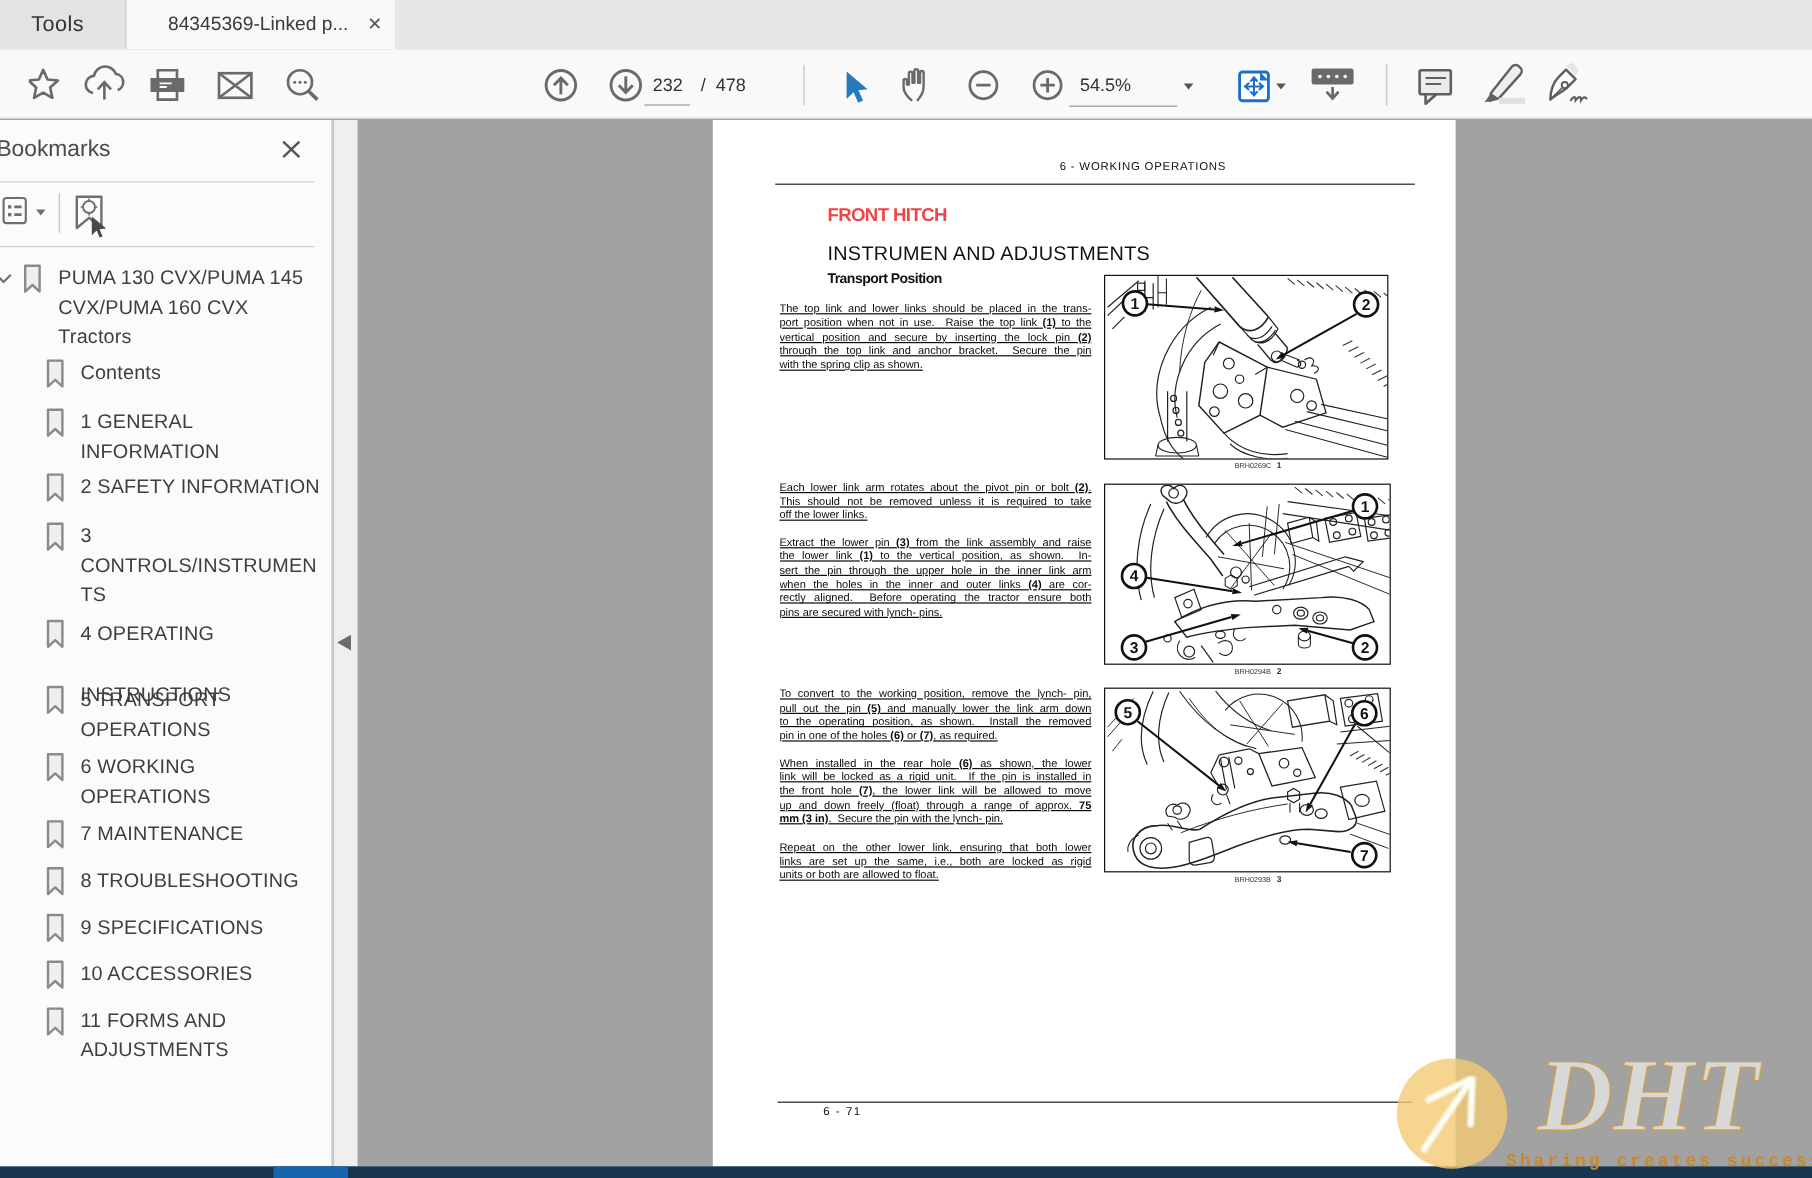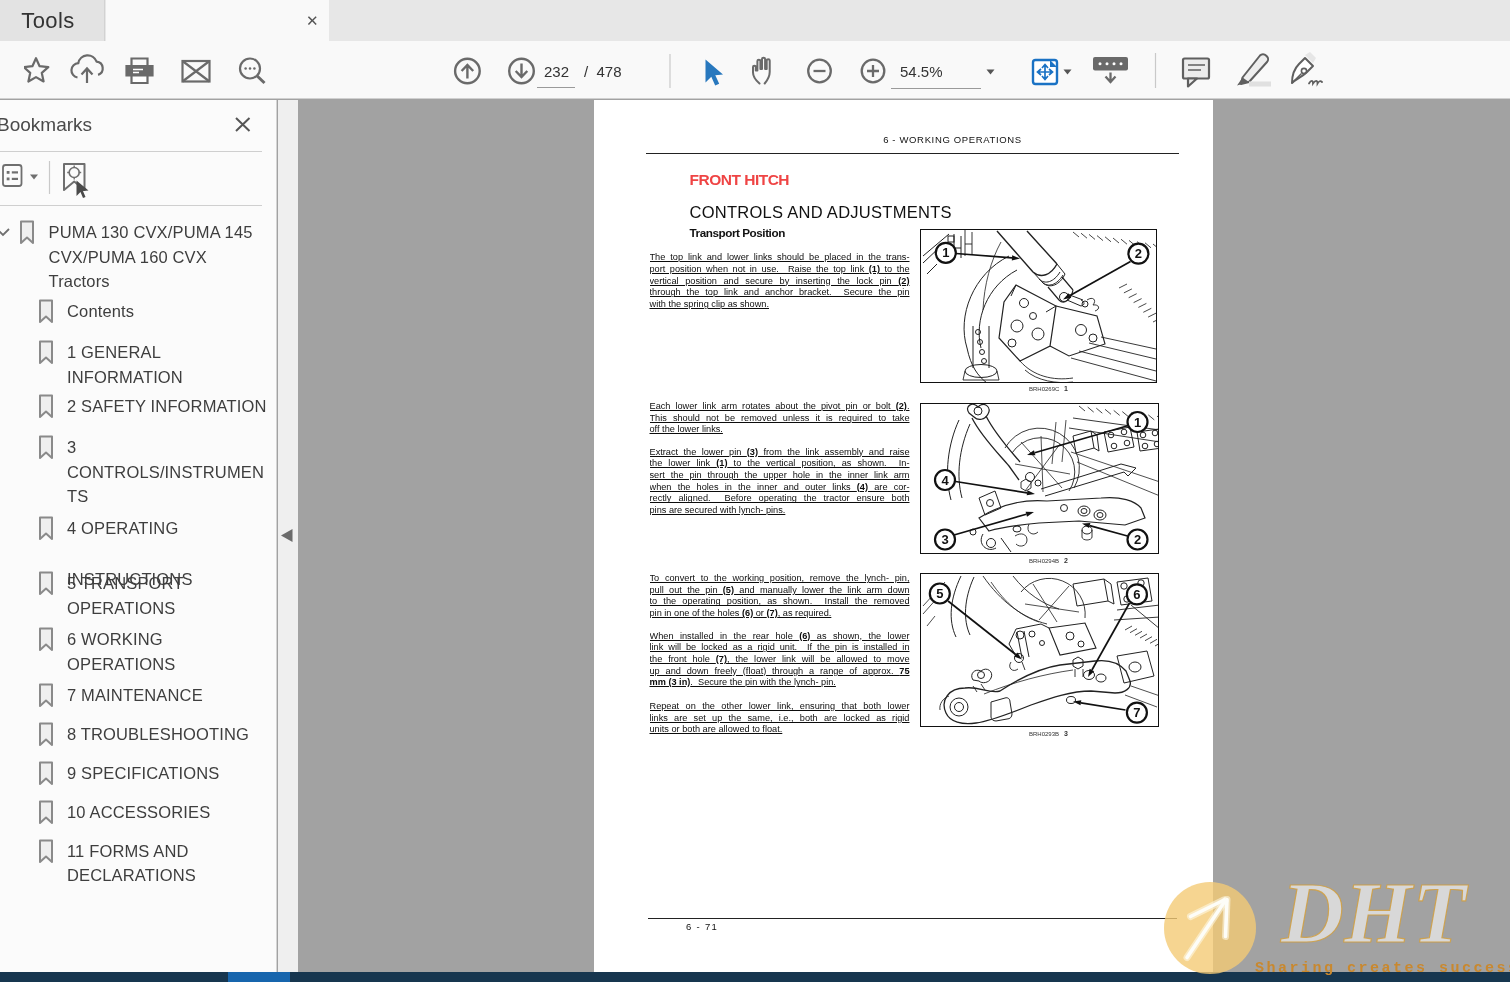--- a/index.html
+++ b/index.html
@@ -1,21 +1,21 @@
 <!DOCTYPE html>
 <html><head>
 <meta charset="utf-8">
 <style>
   * { margin:0; padding:0; box-sizing:border-box; }
   html,body { width:1510px; height:982px; overflow:hidden; }
   body { font-family:"Liberation Sans", sans-serif; background:#a2a2a2; position:relative; }
   .abs { position:absolute; }
   
   #tabbar { left:0; top:0; width:1510px; height:41px; background:#e7e7e7; }
-  #tooltab { left:0; top:0; width:105px; height:41px; background:#e3e3e3; border-right:1px solid #d2d2d2; color:#333; font-size:22px; letter-spacing:0.4px; line-height:41px; text-align:center; padding-right:8px; }
+  #tooltab { left:0; top:0; width:105px; height:41px; background:#e3e3e3; border-right:1px solid #d2d2d2; color:#333; font-size:18px; letter-spacing:0.4px; line-height:41px; text-align:center; padding-right:8px; }
   #doctab { left:106px; top:0; width:223px; height:41px; background:#f9f9f9; color:#3a3a3a; font-size:16px; line-height:41px; }
   #doctab .title { position:absolute; left:34px; top:0; }
   #doctab .close { position:absolute; left:200px; top:0; font-size:15px; color:#555; }
   
   #toolbar { left:0; top:41px; width:1510px; height:58px; background:#f9f9f9; border-bottom:1px solid #d0d0d0; }
   .tbtext { position:absolute; color:#333; font-size:15px; }
   
   #panel { left:0; top:100px; width:277px; height:872px; background:#fbfbfb; border-right:1px solid #d4d4d4; }
   #panel .hline { position:absolute; left:0; height:1px; background:#cfcfcf; }
   #bmtitle { position:absolute; left:-3px; top:14px; font-size:19px; color:#4a4a4a; }
@@ -37,20 +37,21 @@
   #wmcircle { left:1164px; top:882px; width:92px; height:92px; border-radius:50%; background:rgba(244,203,118,0.8); }
   #wmdht { left:1281px; top:862px; font-family:"Liberation Serif", serif; font-style:italic; font-weight:bold; font-size:87px; color:#d8d8d8; -webkit-text-stroke:1.2px rgba(208,158,62,0.85); letter-spacing:0.5px; }
   #wmslogan { left:1255px; top:960px; font-family:"Liberation Mono", monospace; font-weight:bold; font-size:15px; letter-spacing:2.5px; color:#c9882e; white-space:nowrap; }
 </style>
 </head>
 <body>
 
   <div id="tabbar" class="abs"></div>
   <div id="tooltab" class="abs">Tools</div>
   <div id="doctab" class="abs">
+    <span class="title">84345369-Linked p...</span>
     <span class="close">✕</span>
   </div>
 
   <div id="toolbar" class="abs"></div>
   <div id="tbicons" class="abs" style="left:0;top:41px;width:1510px;height:58px;padding-left:24px;">
     <svg width="1510" height="58" viewBox="0 0 1510 58" fill="none" stroke="#6a6a6a" stroke-width="2.2">
 
       <polygon points="12,17.2 15.6,25.2 24.3,26.1 17.8,31.9 19.6,40.5 12,36.1 4.4,40.5 6.2,31.9 -0.3,26.1 8.4,25.2" stroke-linejoin="round"></polygon>
 
       <path d="M53.5,36.5 a7.2,7.2 0 0 1 0.8,-14.3 a9.5,9.5 0 0 1 18.3,-1.5 a6.8,6.8 0 0 1 1.5,13.2" stroke-linejoin="round"></path>
@@ -204,33 +205,33 @@
       <path d="M2,1.5 H14 V23 L8,17.5 L2,23 Z" stroke-linejoin="round"></path>
     </svg>
     <div class="bmitem" style="left:67.0px;top:699.5px;">10 ACCESSORIES</div>
     <svg class="abs" style="left:37.5px;top:699.5px;" width="16" height="25" viewBox="0 0 16 25" fill="#efefef" stroke="#8a8a8a" stroke-width="2">
       <path d="M2,1.5 H14 V23 L8,17.5 L2,23 Z" stroke-linejoin="round"></path>
     </svg>
     <div class="bmitem" style="left:67.0px;top:738.5px;">11 FORMS AND</div>
     <svg class="abs" style="left:37.5px;top:738.5px;" width="16" height="25" viewBox="0 0 16 25" fill="#efefef" stroke="#8a8a8a" stroke-width="2">
       <path d="M2,1.5 H14 V23 L8,17.5 L2,23 Z" stroke-linejoin="round"></path>
     </svg>
-    <div class="bmitem" style="left:67.0px;top:763.0px;">DECLARATIONS</div>
+    <div class="bmitem" style="left:67.0px;top:763.0px;">ADJUSTMENTS</div>
   </div>
 
   <div id="splitter" class="abs"></div>
   <svg class="abs" style="left:278px;top:526px;" width="20" height="20" viewBox="0 0 20 20">
     <polygon points="3,9.5 14.5,3 14.5,16" fill="#6b6b6b"></polygon>
   </svg>
 
   <div id="page" class="abs">
     <div class="ph" style="left:52px;top:34px;width:533px;text-align:center;font-size:9.5px;letter-spacing:0.65px;color:#111;">6 - WORKING OPERATIONS</div>
     <div class="abs" style="left:52px;top:52.5px;width:533px;height:1.3px;background:#222;"></div>
     <div class="ph" style="left:55.5px;top:71px;font-size:15.5px;font-weight:bold;letter-spacing:-0.5px;color:#ef4444;">FRONT HITCH</div>
-    <div class="ph" style="left:55.5px;top:102.5px;font-size:16.5px;letter-spacing:0.27px;color:#111;">CONTROLS AND ADJUSTMENTS</div>
+    <div class="ph" style="left:55.5px;top:102.5px;font-size:16.5px;letter-spacing:0.27px;color:#111;">INSTRUMEN AND ADJUSTMENTS</div>
     <div class="ph" style="left:55.5px;top:125.7px;font-size:11.7px;font-weight:bold;letter-spacing:-0.44px;color:#111;">Transport Position</div>
     <div class="para" style="left:55.5px;top:152.3px;">
       <div class="jl">The top link and lower links should be placed in the trans-</div>
       <div class="jl">port position when not in use.&nbsp; Raise the top link <b>(1)</b> to the</div>
       <div class="jl">vertical position and secure by inserting the lock pin <b>(2)</b></div>
       <div class="jl">through the top link and anchor bracket.&nbsp; Secure the pin</div>
       <div>with the spring clip as shown.</div>
     </div>
     <div class="para" style="left:55.5px;top:300.9px;">
       <div class="jl">Each lower link arm rotates about the pivot pin or bolt <b>(2)</b>.</div>

